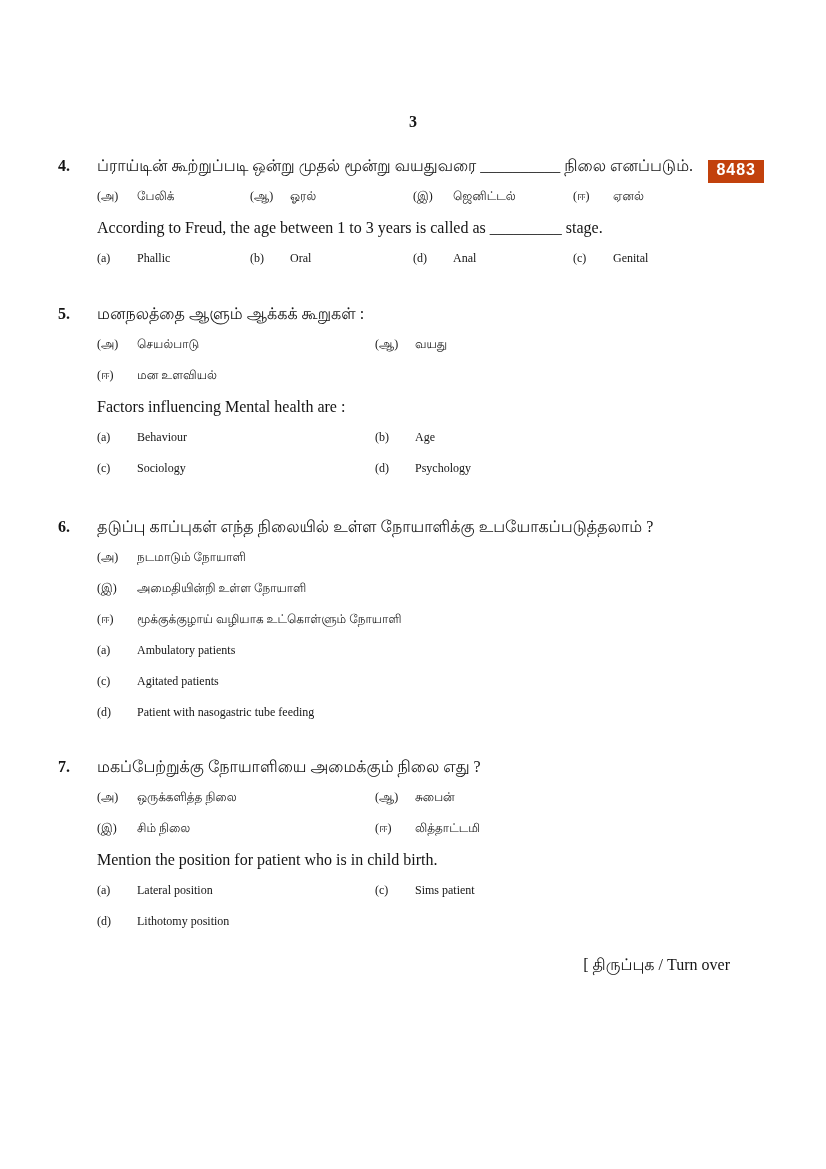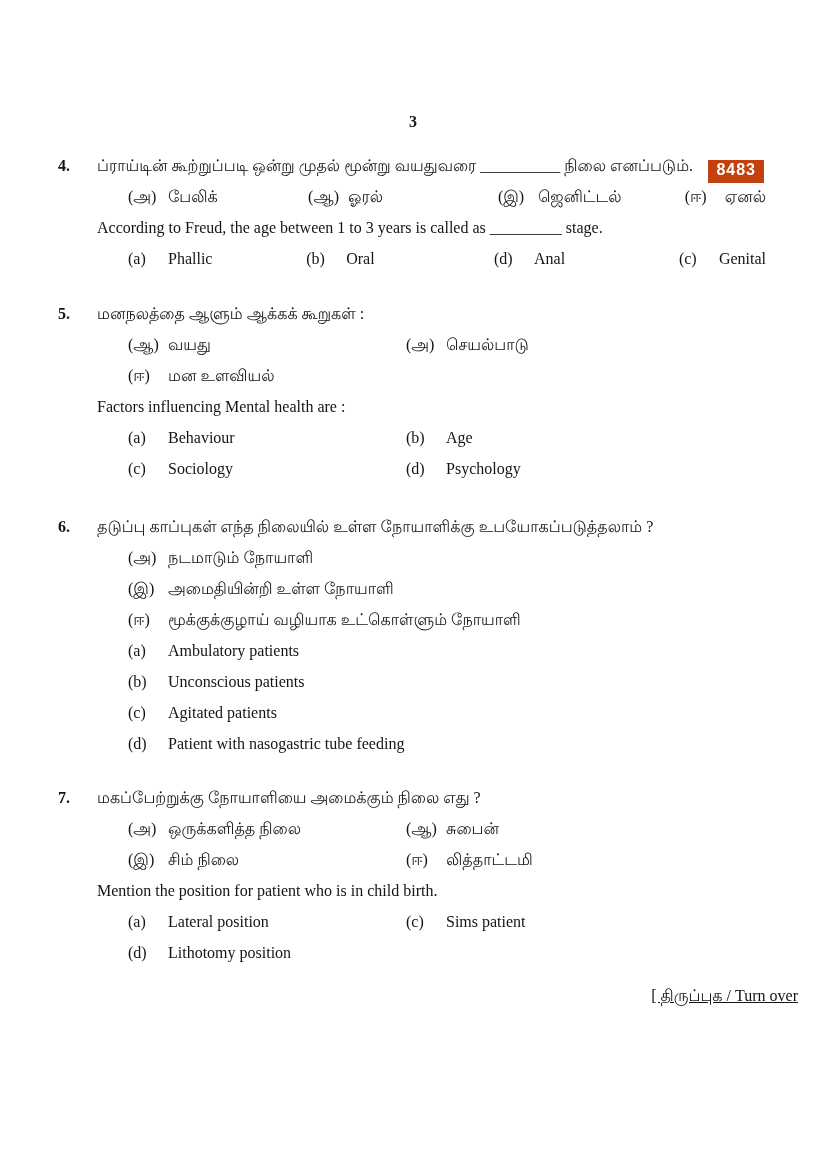--- a/index.html
+++ b/index.html
@@ -61,37 +61,35 @@
   .opts-4 .opt:nth-child(1) { width: 153px; }
   .opts-4 .opt:nth-child(2) { width: 163px; }
   .opts-4 .opt:nth-child(3) { width: 160px; }
   .opts-4 .opt:nth-child(4) { flex: 1; }
   .opts-2 {
     display: grid;
     grid-template-columns: 278px 1fr;
   }
   .opts-1 .opt { display: block; }
   .opt {
-    font-size: 16px;
+    font-size: 12px;
     line-height: 31px;
     white-space: nowrap;
-    margin-left: 31px;
   }
   .opt-letter {
     display: inline-block;
     width: 40px;
   }
   .tamil .opt-letter { width: 40px; }
   .footer {
     margin-top: 12px;
-    padding-right: 28px;
+    padding-right: 96px;
     text-align: right;
     font-size: 16px;
     line-height: 31px;
-    text-decoration: underline;
   }
   .mt-q4 { margin-top: 9px; }
   .mt-q5 { margin-top: 24px; }
   .mt-q6 { margin-top: 27px; }
   .mt-q7 { margin-top: 23px; }
 </style>
 </head>
 <body>
 
 <div class="page">
@@ -119,22 +117,22 @@
         <span class="opt"><span class="opt-letter">(c)</span><span class="opt-text">Genital</span></span>
       </div>
     </div>
   </div>
 
   <div class="question mt-q5">
     <div class="q-num">5.</div>
     <div class="q-body">
       <div class="q-line tamil">மனநலத்தை ஆளும் ஆக்கக் கூறுகள் :</div>
       <div class="opts-2 tamil">
+        <span class="opt"><span class="opt-letter">(அ)</span><span class="opt-text">செயல்பாடு</span></span>
         <span class="opt"><span class="opt-letter">(ஆ)</span><span class="opt-text">வயது</span></span>
-        <span class="opt"><span class="opt-letter">(அ)</span><span class="opt-text">செயல்பாடு</span></span>
         <span class="opt"><span class="opt-letter">(ஈ)</span><span class="opt-text">மன உளவியல்</span></span>
       </div>
       <div class="q-line">Factors influencing Mental health are :</div>
       <div class="opts-2">
         <span class="opt"><span class="opt-letter">(a)</span><span class="opt-text">Behaviour</span></span>
         <span class="opt"><span class="opt-letter">(b)</span><span class="opt-text">Age</span></span>
         <span class="opt"><span class="opt-letter">(c)</span><span class="opt-text">Sociology</span></span>
         <span class="opt"><span class="opt-letter">(d)</span><span class="opt-text">Psychology</span></span>
       </div>
     </div>
@@ -144,21 +142,20 @@
     <div class="q-num">6.</div>
     <div class="q-body">
       <div class="q-line tamil">தடுப்பு காப்புகள் எந்த நிலையில் உள்ள நோயாளிக்கு உபயோகப்படுத்தலாம் ?</div>
       <div class="opts-1 tamil">
         <span class="opt"><span class="opt-letter">(அ)</span><span class="opt-text">நடமாடும் நோயாளி</span></span>
         <span class="opt"><span class="opt-letter">(இ)</span><span class="opt-text">அமைதியின்றி உள்ள நோயாளி</span></span>
         <span class="opt"><span class="opt-letter">(ஈ)</span><span class="opt-text">மூக்குக்குழாய் வழியாக உட்கொள்ளும் நோயாளி</span></span>
       </div>
       <div class="opts-1">
         <span class="opt"><span class="opt-letter">(a)</span><span class="opt-text">Ambulatory patients</span></span>
-        <span class="opt"><span class="opt-letter">(b)</span><span class="opt-text">Unconscious patients</span></span>
         <span class="opt"><span class="opt-letter">(c)</span><span class="opt-text">Agitated patients</span></span>
         <span class="opt"><span class="opt-letter">(d)</span><span class="opt-text">Patient with nasogastric tube feeding</span></span>
       </div>
     </div>
   </div>
 
   <div class="question mt-q7">
     <div class="q-num">7.</div>
     <div class="q-body">
       <div class="q-line tamil">மகப்பேற்றுக்கு நோயாளியை அமைக்கும் நிலை எது ?</div>

